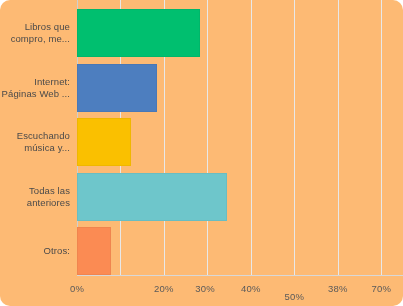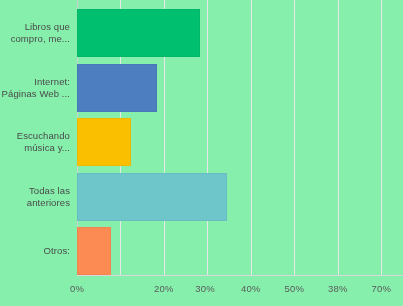--- a/index.html
+++ b/index.html
@@ -9,22 +9,23 @@
     background: #ffffff;
   }
   body {
     font-family: "Liberation Sans", sans-serif;
     -webkit-font-smoothing: antialiased;
   }
   #chart-root {
     position: relative;
     width: 403px;
     height: 306px;
-    background: #86efac;
+    background: #fdba74;
     overflow: hidden;
+    border-radius: 10px;
   }
 
   
   #label-column {
     position: absolute;
     left: 0;
     top: 0;
     width: 77px;
     height: 275px;
   }
@@ -141,18 +142,18 @@
     </div>
 
   <div id="baseline"></div>
 
   <div id="x-axis">
       <span class="tick-label" style="left: 77px;">0%</span>
       <span class="tick-label" style="left: 120.467px; margin-top: 29px;">10%</span>
       <span class="tick-label" style="left: 163.933px;">20%</span>
       <span class="tick-label" style="left: 205px; text-align: center;">30%</span>
       <span class="tick-label" style="left: 250.867px;">40%</span>
-      <span class="tick-label" style="left: 294.333px;">50%</span>
+      <span class="tick-label" style="left: 294.333px; margin-top: 8px;">50%</span>
       <span class="tick-label" style="left: 337.8px;">38%</span>
       <span class="tick-label" style="left: 381.267px;">70%</span>
     </div>
 
 </div>
 
 </body></html>

